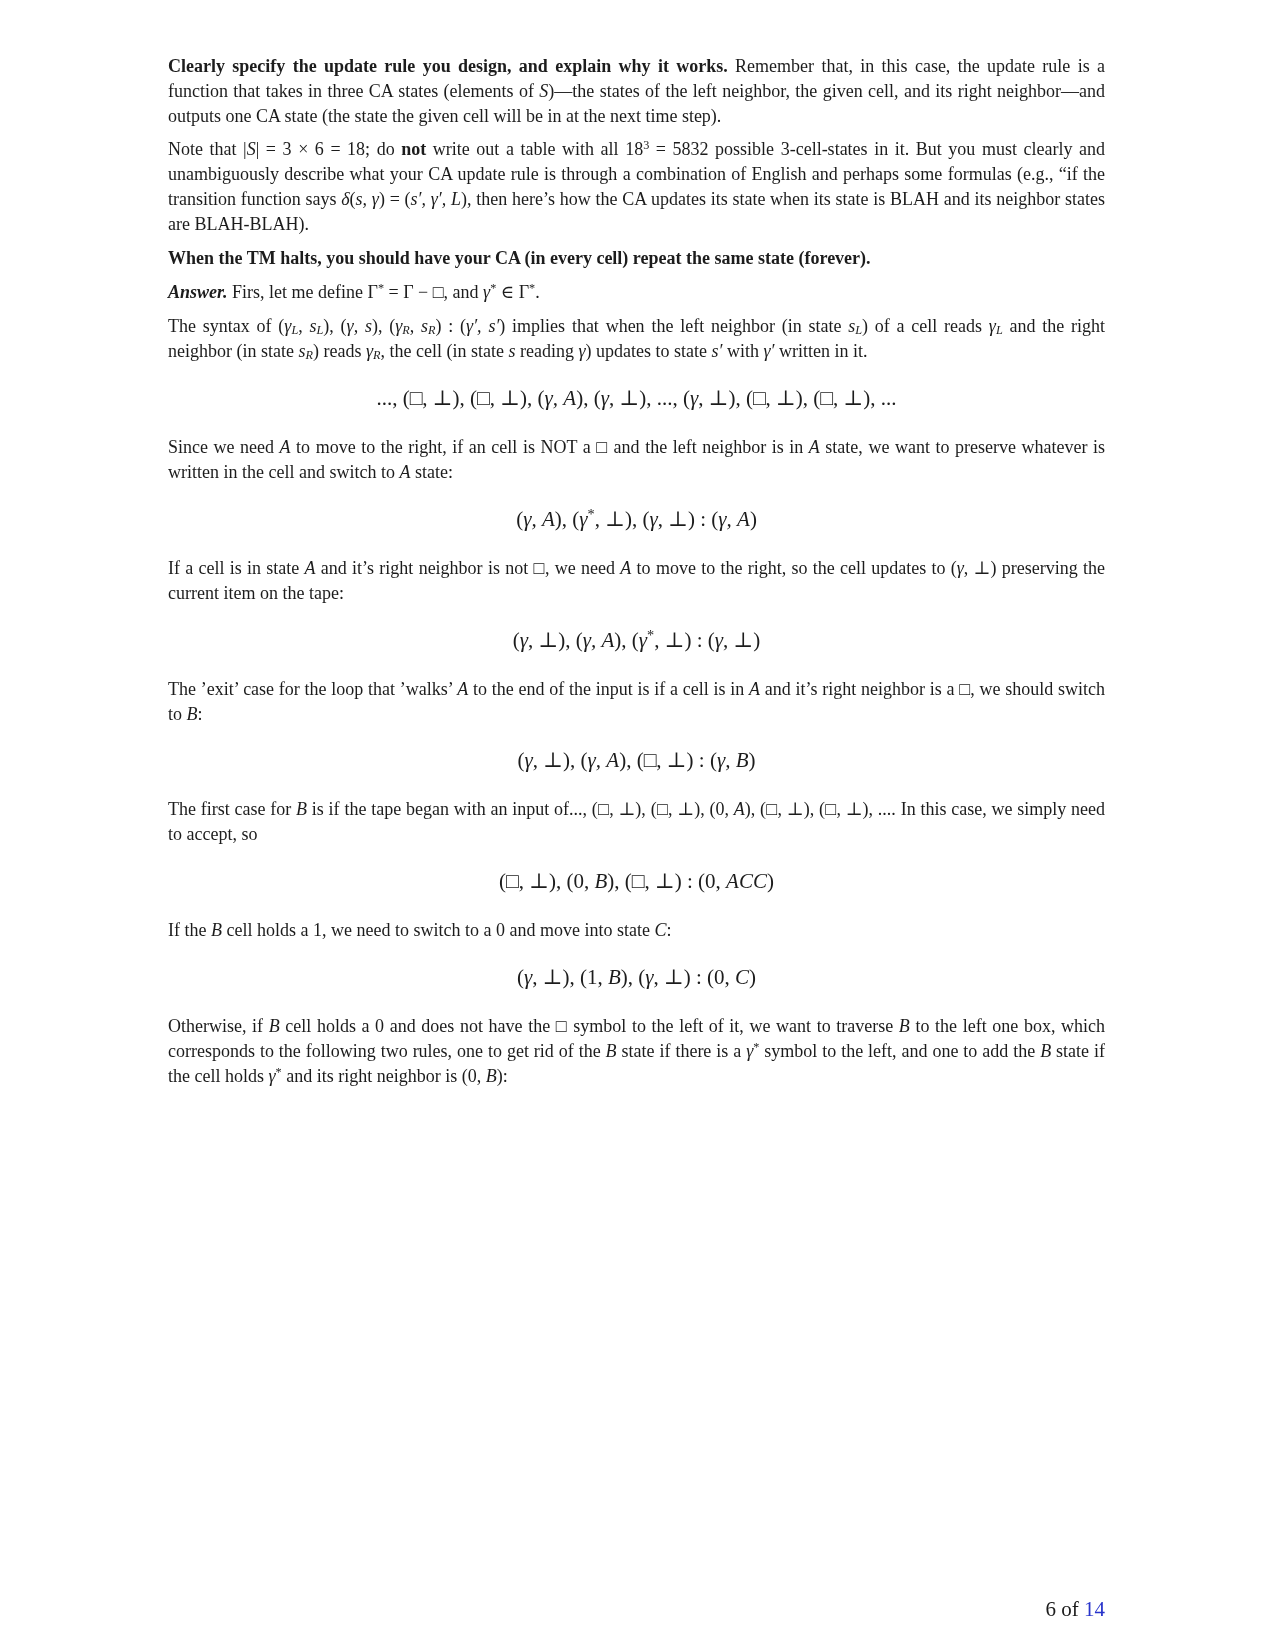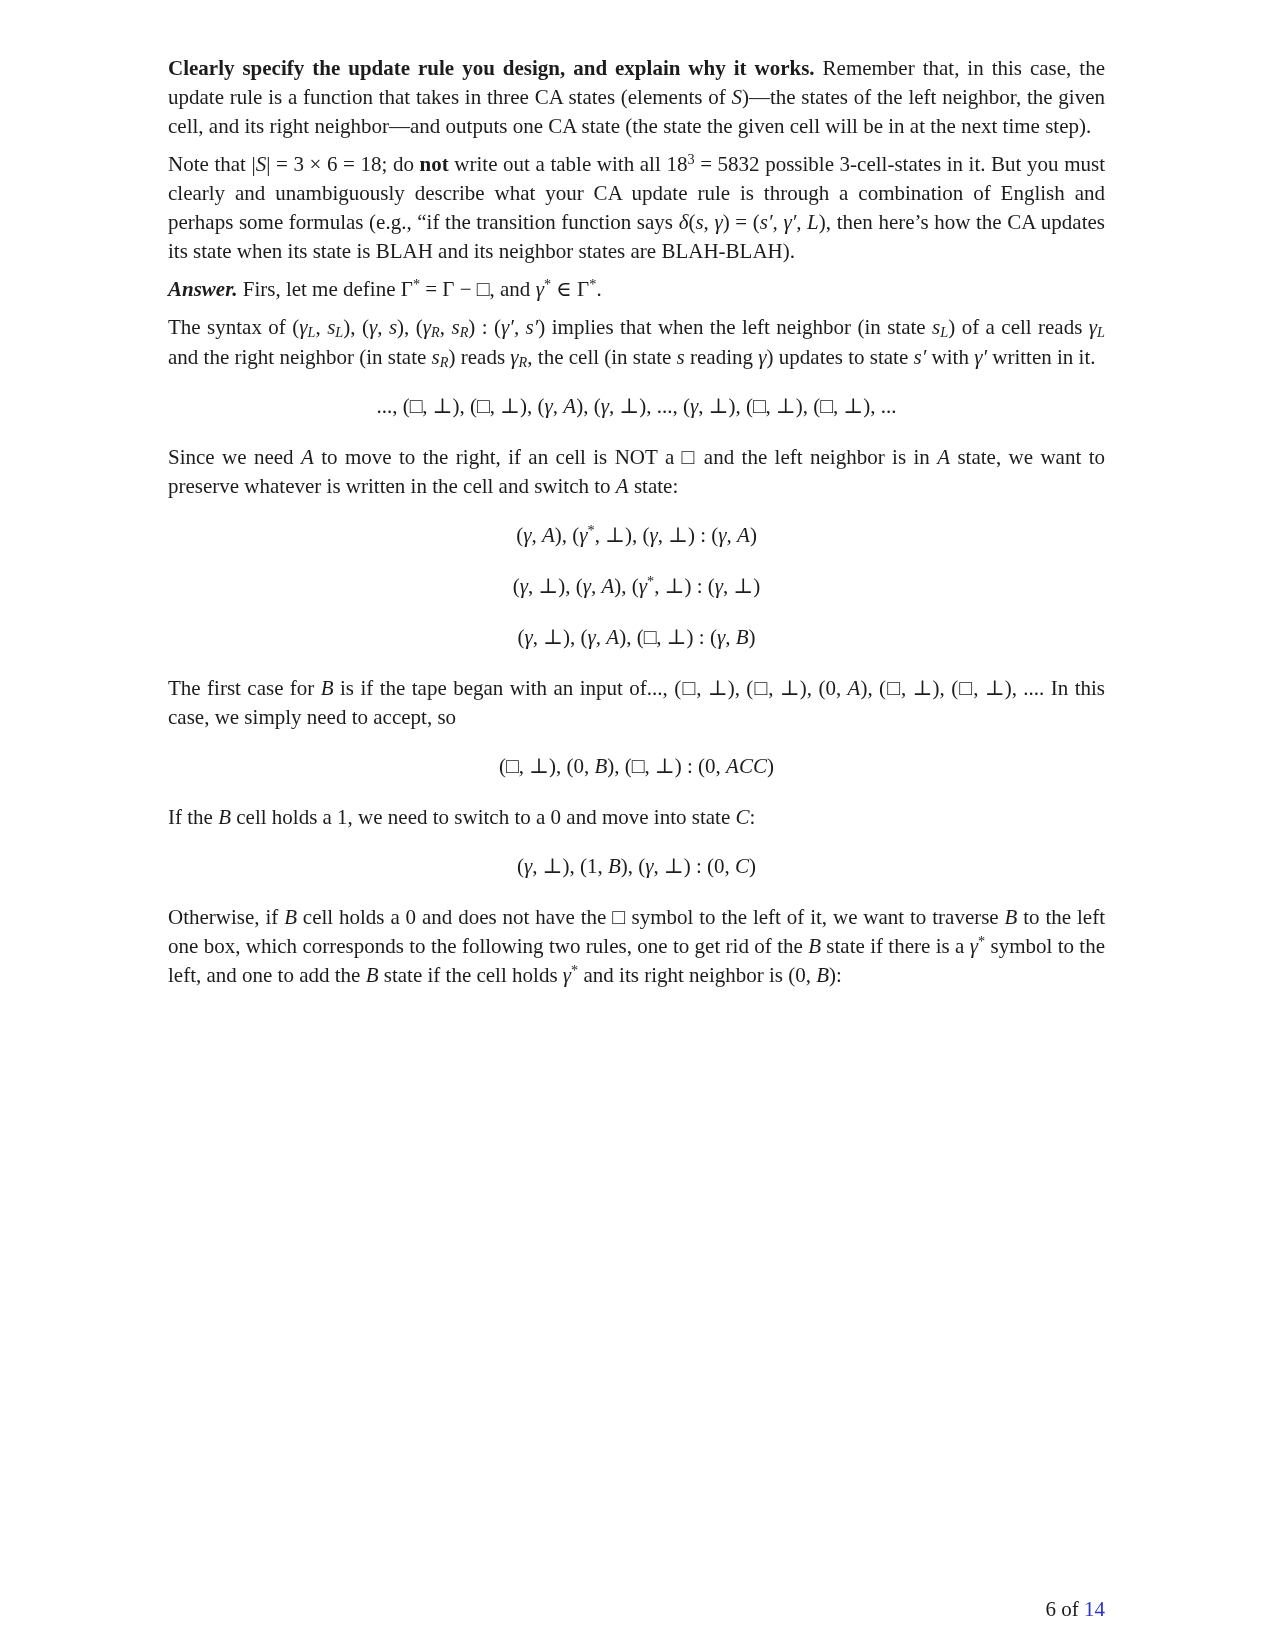--- a/index.html
+++ b/index.html
@@ -13,21 +13,21 @@
     overflow:hidden;
   }
   .content{
     position:absolute;
     left:168px;
     top:54px;
     width:937px;
   }
   p.para{
     margin:0 0 9px 0;
-    font-size:21px;
+    font-size:18px;
     line-height:1.38;
     text-align:justify;
   }
   .gap{margin-top:25px;}
   div.equation{
     margin:20px 0 22px 0;
     font-size:21px;
     line-height:1.38;
     text-align:center;
   }
@@ -45,26 +45,29 @@
   }
   .page-link{color:#2834cb;text-decoration:none;cursor:pointer;}
 </style>
 </head>
 <body>
 
 <div class="page">
   <div class="content">
       <p class="para"><span class="r-bold">Clearly specify the update rule you design, and explain why it works.</span><span class="r-normal"> Remember that, in this case, the update rule is a function that takes in three CA states (elements of </span><span class="r-math">S</span><span class="r-normal">)—the states of the left neighbor, the given cell, and its right neighbor—and outputs one CA state (the state the given cell will be in at the next time step).</span></p>
       <p class="para gap"><span class="r-normal">Note that |</span><span class="r-math">S</span><span class="r-normal">| = 3 × 6 = 18; do </span><span class="r-bold">not</span><span class="r-normal"> write out a table with all 18</span><span class="r-sup">3</span><span class="r-normal"> = 5832 possible 3-cell-states in it. But you must clearly and unambiguously describe what your CA update rule is through a combination of English and perhaps some formulas (e.g., “if the transition function says </span><span class="r-math">δ</span><span class="r-normal">(</span><span class="r-math">s, γ</span><span class="r-normal">) = (</span><span class="r-math">s′, γ′, L</span><span class="r-normal">), then here’s how the CA updates its state when its state is BLAH and its neighbor states are BLAH-BLAH).</span></p>
+      <p class="para gap"><span class="r-bold">When the TM halts, you should have your CA (in every cell) repeat the same state (forever).</span></p>
       <p class="para gap"><span class="r-italic">Answer.</span><span class="r-normal"> Firs, let me define Γ</span><span class="r-sup">*</span><span class="r-normal"> = Γ − □, and </span><span class="r-math">γ</span><span class="r-sup">*</span><span class="r-normal"> ∈ Γ</span><span class="r-sup">*</span><span class="r-normal">.</span></p>
       <p class="para"><span class="r-normal">The syntax of (</span><span class="r-math">γ</span><span class="r-sub">L</span><span class="r-normal">, </span><span class="r-math">s</span><span class="r-sub">L</span><span class="r-normal">), (</span><span class="r-math">γ, s</span><span class="r-normal">), (</span><span class="r-math">γ</span><span class="r-sub">R</span><span class="r-normal">, </span><span class="r-math">s</span><span class="r-sub">R</span><span class="r-normal">) : (</span><span class="r-math">γ′, s′</span><span class="r-normal">) implies that when the left neighbor (in state </span><span class="r-math">s</span><span class="r-sub">L</span><span class="r-normal">) of a cell reads </span><span class="r-math">γ</span><span class="r-sub">L</span><span class="r-normal"> and the right neighbor (in state </span><span class="r-math">s</span><span class="r-sub">R</span><span class="r-normal">) reads </span><span class="r-math">γ</span><span class="r-sub">R</span><span class="r-normal">, the cell (in state </span><span class="r-math">s</span><span class="r-normal"> reading </span><span class="r-math">γ</span><span class="r-normal">) updates to state </span><span class="r-math">s′</span><span class="r-normal"> with </span><span class="r-math">γ′</span><span class="r-normal"> written in it.</span></p>
       <div class="equation"><span class="r-normal">..., (□, ⊥), (□, ⊥), (</span><span class="r-math">γ, A</span><span class="r-normal">), (</span><span class="r-math">γ</span><span class="r-normal">, ⊥), ..., (</span><span class="r-math">γ</span><span class="r-normal">, ⊥), (□, ⊥), (□, ⊥), ...</span></div>
       <p class="para"><span class="r-normal">Since we need </span><span class="r-math">A</span><span class="r-normal"> to move to the right, if an cell is NOT a □ and the left neighbor is in </span><span class="r-math">A</span><span class="r-normal"> state, we want to preserve whatever is written in the cell and switch to </span><span class="r-math">A</span><span class="r-normal"> state:</span></p>
       <div class="equation"><span class="r-normal">(</span><span class="r-math">γ, A</span><span class="r-normal">), (</span><span class="r-math">γ</span><span class="r-sup">*</span><span class="r-normal">, ⊥), (</span><span class="r-math">γ</span><span class="r-normal">, ⊥) : (</span><span class="r-math">γ, A</span><span class="r-normal">)</span></div>
+      <p class="para"><span class="r-normal">If a cell is in state </span><span class="r-math">A</span><span class="r-normal"> and it’s right neighbor is not □, we need </span><span class="r-math">A</span><span class="r-normal"> to move to the right, so the cell updates to (</span><span class="r-math">γ</span><span class="r-normal">, ⊥) preserving the current item on the tape:</span></p>
       <div class="equation"><span class="r-normal">(</span><span class="r-math">γ</span><span class="r-normal">, ⊥), (</span><span class="r-math">γ, A</span><span class="r-normal">), (</span><span class="r-math">γ</span><span class="r-sup">*</span><span class="r-normal">, ⊥) : (</span><span class="r-math">γ</span><span class="r-normal">, ⊥)</span></div>
+      <p class="para"><span class="r-normal">The ’exit’ case for the loop that ’walks’ </span><span class="r-math">A</span><span class="r-normal"> to the end of the input is if a cell is in </span><span class="r-math">A</span><span class="r-normal"> and it’s right neighbor is a □, we should switch to </span><span class="r-math">B</span><span class="r-normal">:</span></p>
       <div class="equation"><span class="r-normal">(</span><span class="r-math">γ</span><span class="r-normal">, ⊥), (</span><span class="r-math">γ, A</span><span class="r-normal">), (□, ⊥) : (</span><span class="r-math">γ, B</span><span class="r-normal">)</span></div>
       <p class="para"><span class="r-normal">The first case for </span><span class="r-math">B</span><span class="r-normal"> is if the tape began with an input of..., (□, ⊥), (□, ⊥), (0, </span><span class="r-math">A</span><span class="r-normal">), (□, ⊥), (□, ⊥), .... In this case, we simply need to accept, so</span></p>
       <div class="equation"><span class="r-normal">(□, ⊥), (0, </span><span class="r-math">B</span><span class="r-normal">), (□, ⊥) : (0, </span><span class="r-math">ACC</span><span class="r-normal">)</span></div>
       <p class="para"><span class="r-normal">If the </span><span class="r-math">B</span><span class="r-normal"> cell holds a 1, we need to switch to a 0 and move into state </span><span class="r-math">C</span><span class="r-normal">:</span></p>
       <div class="equation"><span class="r-normal">(</span><span class="r-math">γ</span><span class="r-normal">, ⊥), (1, </span><span class="r-math">B</span><span class="r-normal">), (</span><span class="r-math">γ</span><span class="r-normal">, ⊥) : (0, </span><span class="r-math">C</span><span class="r-normal">)</span></div>
       <p class="para"><span class="r-normal">Otherwise, if </span><span class="r-math">B</span><span class="r-normal"> cell holds a 0 and does not have the □ symbol to the left of it, we want to traverse </span><span class="r-math">B</span><span class="r-normal"> to the left one box, which corresponds to the following two rules, one to get rid of the </span><span class="r-math">B</span><span class="r-normal"> state if there is a </span><span class="r-math">γ</span><span class="r-sup">*</span><span class="r-normal"> symbol to the left, and one to add the </span><span class="r-math">B</span><span class="r-normal"> state if the cell holds </span><span class="r-math">γ</span><span class="r-sup">*</span><span class="r-normal"> and its right neighbor is (0, </span><span class="r-math">B</span><span class="r-normal">):</span></p>
     </div>
   <div class="footer">
     <span>6 of </span><a class="page-link">14</a>
   </div>

